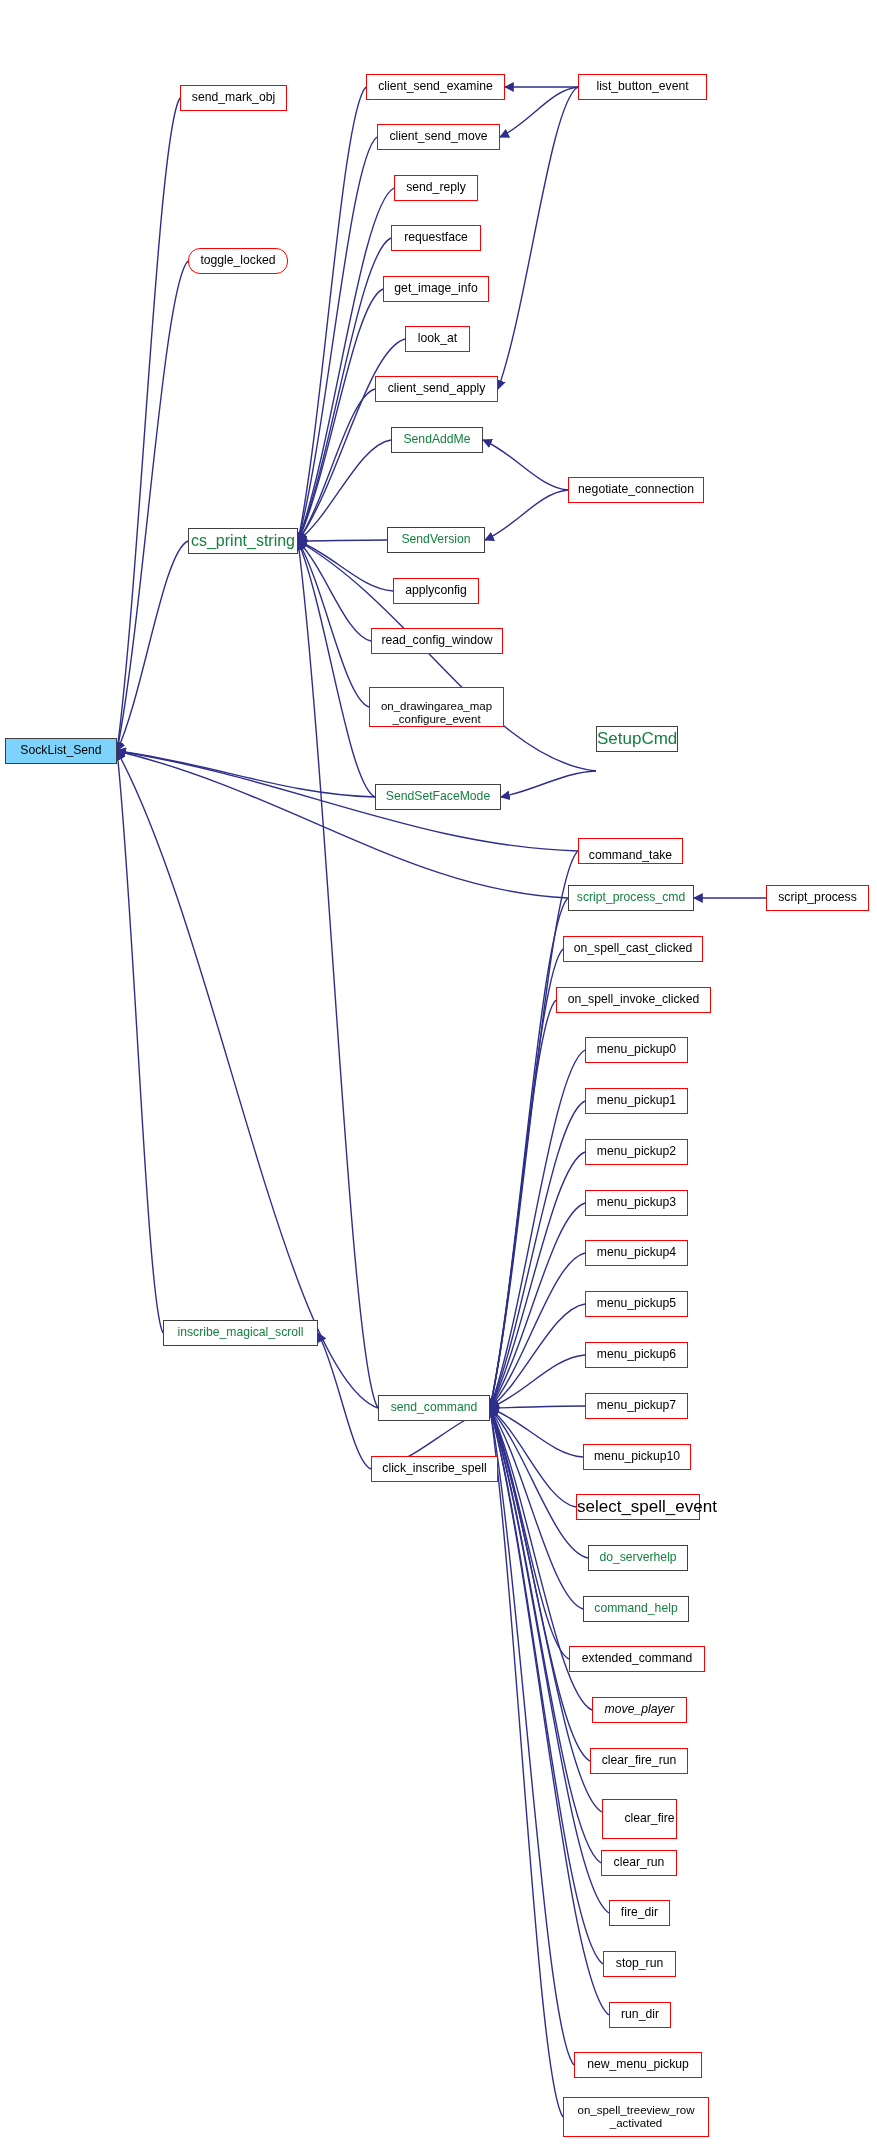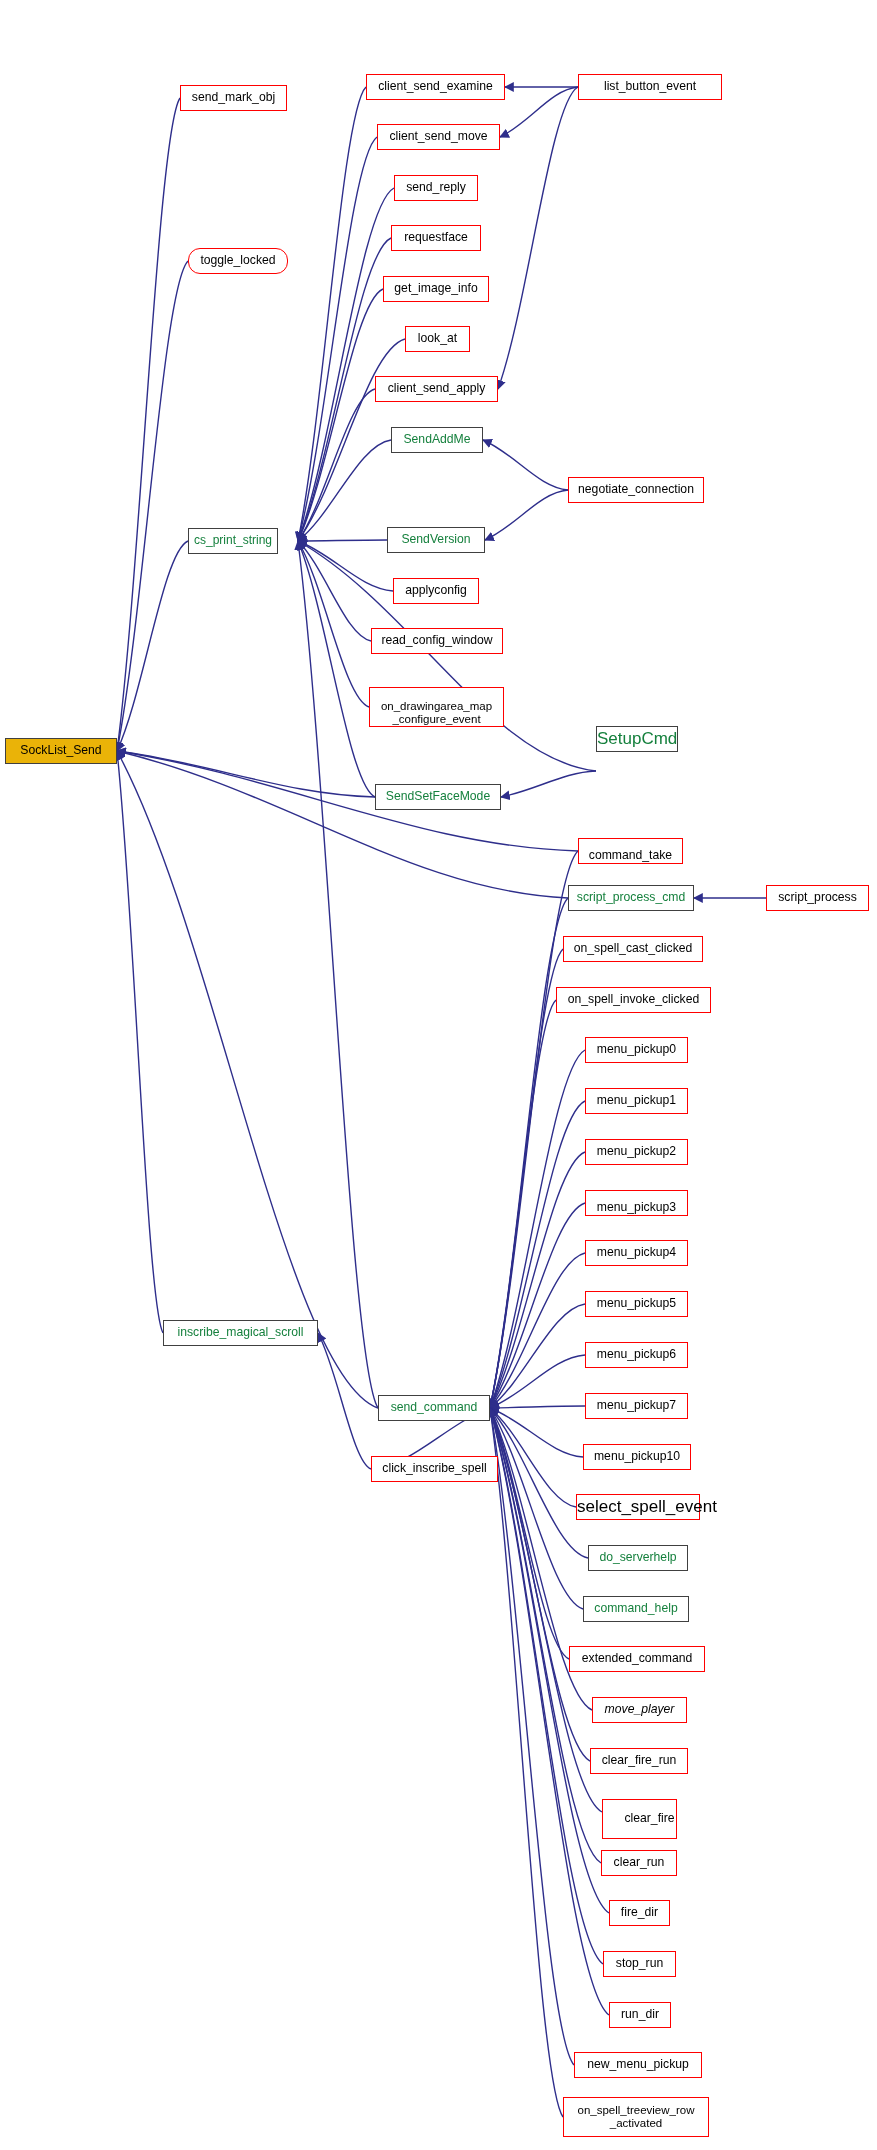--- a/index.html
+++ b/index.html
@@ -4,21 +4,21 @@
 <style>
   html,body{margin:0;padding:0;background:#ffffff;}
   body{font-family:"Liberation Sans","DejaVu Sans",sans-serif;}
   #graph-root{position:relative;width:877px;height:2150px;background:#ffffff;overflow:hidden;}
   #edge-layer{position:absolute;left:0;top:0;width:877px;height:2150px;pointer-events:none;}
   .node{position:absolute;box-sizing:border-box;display:flex;align-items:center;justify-content:center;
         background:#ffffff;text-align:center;line-height:1.12;white-space:pre-line;}
   .node .lbl{display:block;width:100%;}
   .node.red{border:1.6px solid #ff0000;color:#000000;}
   .node.black{border:1.6px solid #404040;color:#15803d;}
-  .node.root{border:1.6px solid #404040;background:#eab308;color:#000000;}
+  .node.root{border:1.6px solid #404040;background:#7dd3fc;color:#000000;}
 </style>
 </head>
 <body>
 
 <div id="graph-root">
 
   <svg id="edge-layer" viewBox="0 0 877 2150" width="877" height="2150" xmlns="http://www.w3.org/2000/svg">
     <defs>
       <marker id="arrow" viewBox="0 0 10 10" refX="9" refY="5" markerWidth="7" markerHeight="7" orient="auto-start-reverse">
         <path d="M 0 0 L 10 5 L 0 10 z" fill="#2e2e8b"></path>
@@ -83,21 +83,21 @@
         <path d="M 563 2117 C 537.45 2081.55 517.74 1606.52 490 1408"></path>
         <path d="M 371 1469 C 412.65 1465.95 444.78 1425.08 490 1408"></path>
         <path d="M 371 1469 C 352.45 1462.2 338.14 1371.08 318 1333"></path>
       </g>
   </svg>
 
   <div id="nodes-layer">
       <div class="node root" style="left: 5px; top: 738px; width: 112px; height: 26px; font-size: 12.2px;"><span class="lbl">SockList_Send</span></div>
       <div class="node red" style="left: 180px; top: 85px; width: 107px; height: 26px; font-size: 12.2px;"><span class="lbl">send_mark_obj</span></div>
       <div class="node red" style="left: 188px; top: 248px; width: 100px; height: 26px; font-size: 12.2px; border-radius: 12px;"><span class="lbl">toggle_locked</span></div>
-      <div class="node black" style="left: 188px; top: 528px; width: 90px; height: 26px; font-size: 12px;"><span class="lbl">cs_print_string</span></div>
+      <div class="node black" style="left: 188px; top: 528px; width: 110px; height: 26px; font-size: 16px;"><span class="lbl">cs_print_string</span></div>
       <div class="node red" style="left: 366px; top: 74px; width: 139px; height: 26px; font-size: 12.2px;"><span class="lbl">client_send_examine</span></div>
       <div class="node red" style="left: 377px; top: 124px; width: 123px; height: 26px; font-size: 12.2px;"><span class="lbl">client_send_move</span></div>
       <div class="node red" style="left: 394px; top: 175px; width: 84px; height: 26px; font-size: 12.2px;"><span class="lbl">send_reply</span></div>
       <div class="node red" style="left: 391px; top: 225px; width: 90px; height: 26px; font-size: 12.2px;"><span class="lbl">requestface</span></div>
       <div class="node red" style="left: 383px; top: 276px; width: 106px; height: 26px; font-size: 12.2px;"><span class="lbl">get_image_info</span></div>
       <div class="node red" style="left: 405px; top: 326px; width: 65px; height: 26px; font-size: 12.2px;"><span class="lbl">look_at</span></div>
       <div class="node red" style="left: 375px; top: 376px; width: 123px; height: 26px; font-size: 12.2px;"><span class="lbl">client_send_apply</span></div>
       <div class="node black" style="left: 391px; top: 427px; width: 92px; height: 26px; font-size: 12.2px;"><span class="lbl">SendAddMe</span></div>
       <div class="node black" style="left: 387px; top: 527px; width: 98px; height: 26px; font-size: 12.2px;"><span class="lbl">SendVersion</span></div>
       <div class="node red" style="left: 393px; top: 578px; width: 86px; height: 26px; font-size: 12.2px;"><span class="lbl">applyconfig</span></div>
@@ -108,21 +108,21 @@
       <div class="node red" style="left: 568px; top: 477px; width: 136px; height: 26px; font-size: 12.2px;"><span class="lbl">negotiate_connection</span></div>
       <div class="node black" style="left: 596px; top: 726px; width: 82px; height: 26px; font-size: 17px;"><span class="lbl">SetupCmd</span></div>
       <div class="node red" style="left: 578px; top: 838px; width: 105px; height: 26px; font-size: 12.2px; align-items: flex-end;"><span class="lbl">command_take</span></div>
       <div class="node black" style="left: 568px; top: 885px; width: 126px; height: 26px; font-size: 12.2px;"><span class="lbl">script_process_cmd</span></div>
       <div class="node red" style="left: 766px; top: 885px; width: 103px; height: 26px; font-size: 12.2px;"><span class="lbl">script_process</span></div>
       <div class="node red" style="left: 563px; top: 936px; width: 140px; height: 26px; font-size: 12.2px;"><span class="lbl">on_spell_cast_clicked</span></div>
       <div class="node red" style="left: 556px; top: 987px; width: 155px; height: 26px; font-size: 12.2px;"><span class="lbl">on_spell_invoke_clicked</span></div>
       <div class="node red" style="left: 585px; top: 1037px; width: 103px; height: 26px; font-size: 12.2px;"><span class="lbl">menu_pickup0</span></div>
       <div class="node red" style="left: 585px; top: 1088px; width: 103px; height: 26px; font-size: 12.2px;"><span class="lbl">menu_pickup1</span></div>
       <div class="node red" style="left: 585px; top: 1139px; width: 103px; height: 26px; font-size: 12.2px;"><span class="lbl">menu_pickup2</span></div>
-      <div class="node red" style="left: 585px; top: 1190px; width: 103px; height: 26px; font-size: 12.2px; align-items: flex-end;"><span class="lbl">menu_pickup3</span></div>
+      <div class="node red" style="left: 585px; top: 1190px; width: 103px; height: 26px; font-size: 12.2px;"><span class="lbl">menu_pickup3</span></div>
       <div class="node red" style="left: 585px; top: 1240px; width: 103px; height: 26px; font-size: 12.2px;"><span class="lbl">menu_pickup4</span></div>
       <div class="node red" style="left: 585px; top: 1291px; width: 103px; height: 26px; font-size: 12.2px;"><span class="lbl">menu_pickup5</span></div>
       <div class="node red" style="left: 585px; top: 1342px; width: 103px; height: 26px; font-size: 12.2px;"><span class="lbl">menu_pickup6</span></div>
       <div class="node red" style="left: 585px; top: 1393px; width: 103px; height: 26px; font-size: 12.2px;"><span class="lbl">menu_pickup7</span></div>
       <div class="node red" style="left: 583px; top: 1444px; width: 108px; height: 26px; font-size: 12.2px;"><span class="lbl">menu_pickup10</span></div>
       <div class="node red" style="left: 576px; top: 1494px; width: 124px; height: 26px; font-size: 17px;"><span class="lbl">select_spell_event</span></div>
       <div class="node black" style="left: 588px; top: 1545px; width: 100px; height: 26px; font-size: 12.2px;"><span class="lbl">do_serverhelp</span></div>
       <div class="node black" style="left: 583px; top: 1596px; width: 106px; height: 26px; font-size: 12.2px;"><span class="lbl">command_help</span></div>
       <div class="node red" style="left: 569px; top: 1646px; width: 136px; height: 26px; font-size: 12.2px;"><span class="lbl">extended_command</span></div>
       <div class="node red" style="left: 592px; top: 1697px; width: 95px; height: 26px; font-size: 12.2px; font-style: italic;"><span class="lbl">move_player</span></div>
@@ -131,15 +131,15 @@
       <div class="node red" style="left: 601px; top: 1850px; width: 76px; height: 26px; font-size: 12.2px;"><span class="lbl">clear_run</span></div>
       <div class="node red" style="left: 609px; top: 1900px; width: 61px; height: 26px; font-size: 12.2px;"><span class="lbl">fire_dir</span></div>
       <div class="node red" style="left: 603px; top: 1951px; width: 73px; height: 26px; font-size: 12.2px;"><span class="lbl">stop_run</span></div>
       <div class="node red" style="left: 609px; top: 2002px; width: 62px; height: 26px; font-size: 12.2px;"><span class="lbl">run_dir</span></div>
       <div class="node red" style="left: 574px; top: 2052px; width: 128px; height: 26px; font-size: 12.2px;"><span class="lbl">new_menu_pickup</span></div>
       <div class="node red" style="left: 563px; top: 2097px; width: 146px; height: 40px; font-size: 11.5px;"><span class="lbl">on_spell_treeview_row
 _activated</span></div>
       <div class="node black" style="left: 163px; top: 1320px; width: 155px; height: 26px; font-size: 12.2px;"><span class="lbl">inscribe_magical_scroll</span></div>
       <div class="node black" style="left: 378px; top: 1395px; width: 112px; height: 26px; font-size: 12.2px;"><span class="lbl">send_command</span></div>
       <div class="node red" style="left: 371px; top: 1456px; width: 127px; height: 26px; font-size: 12.2px;"><span class="lbl">click_inscribe_spell</span></div>
-      <div class="node red" style="left: 578px; top: 74px; width: 144px; height: 26px; font-size: 12.2px;"><span class="lbl">list_button_event</span></div>
+      <div class="node red" style="left: 578px; top: 74px; width: 129px; height: 26px; font-size: 12.2px;"><span class="lbl">list_button_event</span></div>
     </div>
 </div>
 
 </body></html>

